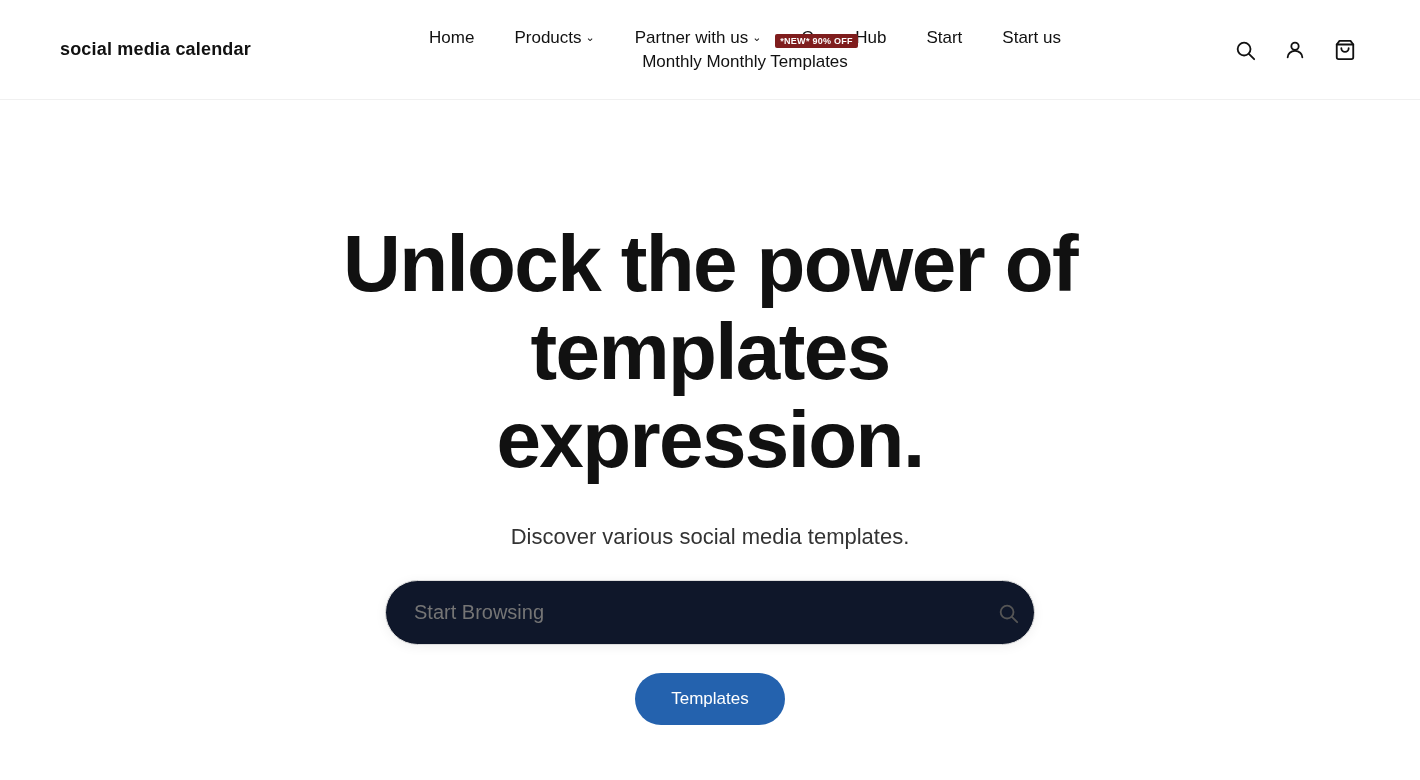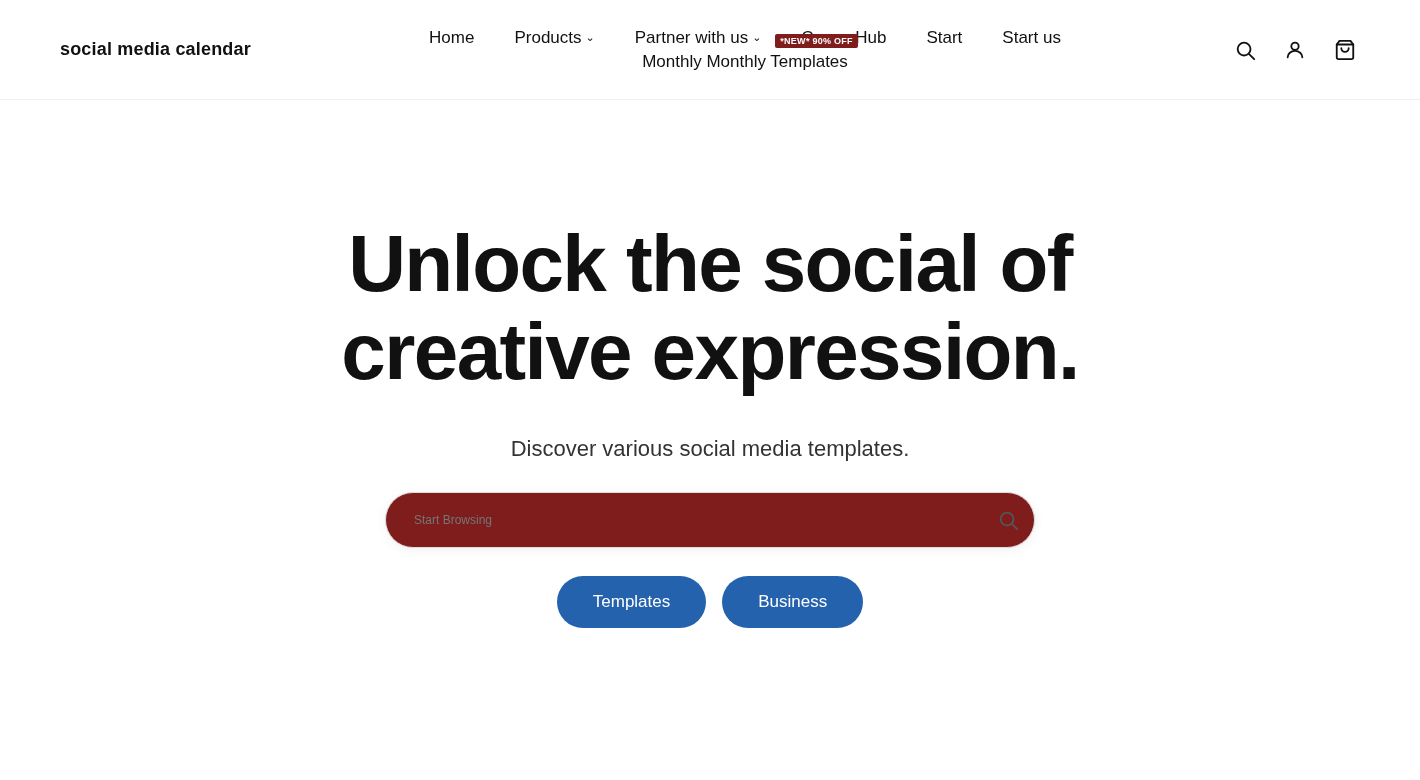--- a/index.html
+++ b/index.html
@@ -144,24 +144,24 @@
       position: relative;
       margin-top: 30px;
       width: 650px;
     }
 
     .search-bar {
       width: 100%;
       padding: 20px 60px 20px 28px;
       border-radius: 50px;
       border: 1.5px solid #ddd;
-      font-size: 12px;
+      font-size: 20px;
       color: #999;
       outline: none;
-      background: #7f1d1d;
+      background: #0f172a;
       box-shadow: 0 2px 12px rgba(0,0,0,0.06);
     }
 
     .search-icon-btn {
       position: absolute;
       right: 16px;
       top: 50%;
       transform: translateY(-50%);
       background: none;
       border: none;
@@ -248,30 +248,29 @@
       <svg viewBox="0 0 24 24" fill="none" stroke="currentColor" stroke-width="2" stroke-linecap="round" stroke-linejoin="round">
         <path d="M6 2L3 6v14a2 2 0 002 2h14a2 2 0 002-2V6l-3-4z"></path>
         <line x1="3" y1="6" x2="21" y2="6"></line>
         <path d="M16 10a4 4 0 01-8 0"></path>
       </svg>
     </button>
   </div>
 </header>
 
 <main>
-  <h1 class="hero-title">Unlock the social of creative expression.</h1>
+  <h1 class="hero-title">Unlock the power of templates expression.</h1>
   <p class="hero-subtitle">Discover various social media templates.</p>
 
   <div class="search-wrapper">
     <input class="search-bar" type="text" placeholder="Start Browsing" style="">
     <button class="search-icon-btn">
       <svg viewBox="0 0 24 24" fill="none" stroke="currentColor" stroke-width="2" stroke-linecap="round" stroke-linejoin="round">
         <circle cx="11" cy="11" r="7"></circle>
         <line x1="16.5" y1="16.5" x2="22" y2="22"></line>
       </svg>
     </button>
   </div>
 
   <div class="category-buttons">
     <button class="category-btn">Templates</button>
-    <button class="category-btn">Business</button>
   </div>
 </main>
 
 </body></html>

